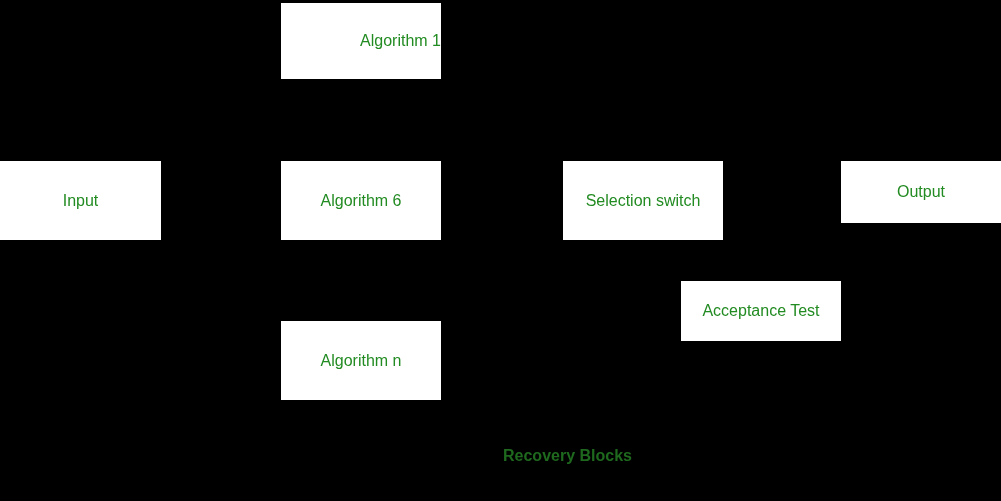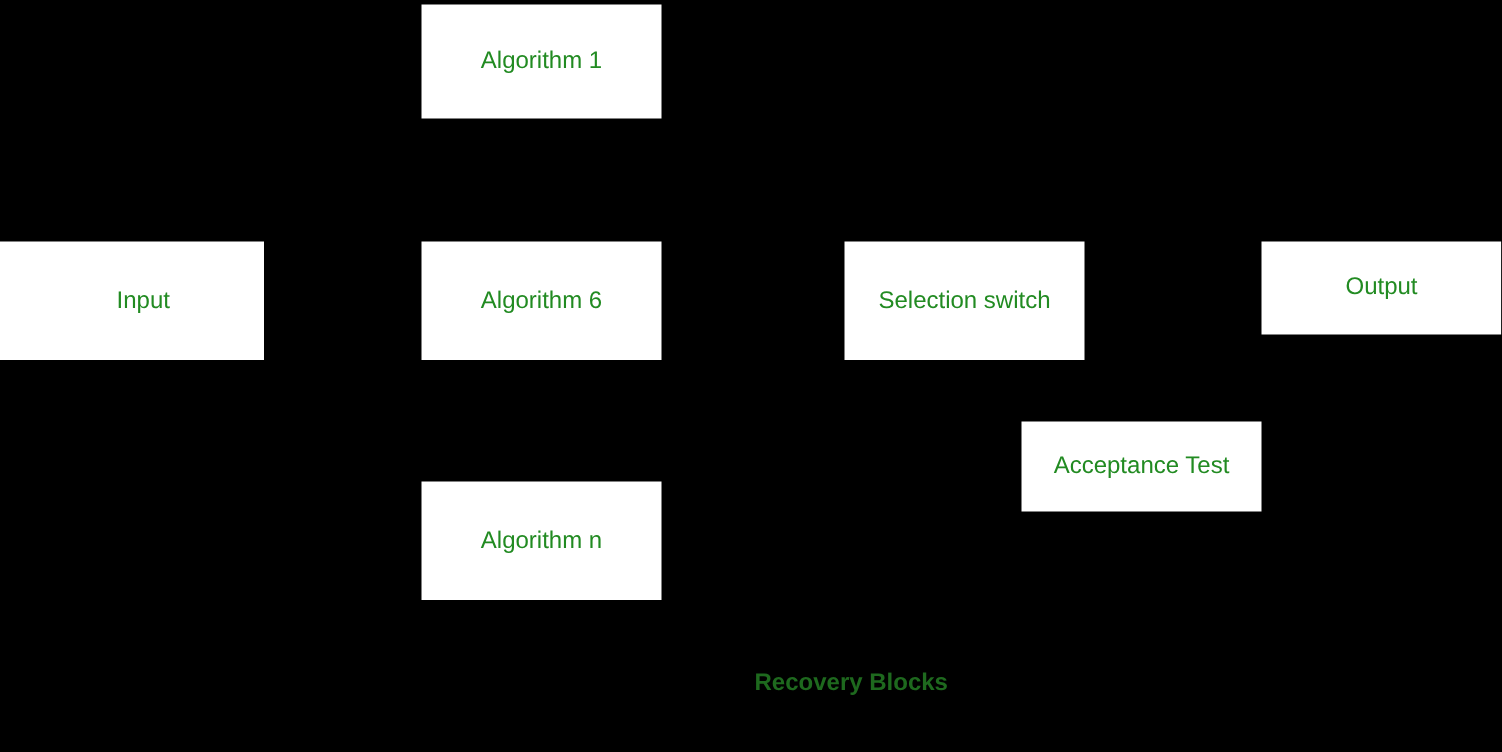--- a/index.html
+++ b/index.html
@@ -22,22 +22,22 @@
     align-items: center;
     justify-content: center;
   }
   .box-label {
     color: #228B22;
     font-size: 16px;
     font-weight: 400;
     white-space: nowrap;
   }
   
-  .pos-algorithm-1      { left: 281px; top: 3px;   width: 160px; height: 76px; }
-  .pos-input            { left: 0px;   top: 161px; width: 161px; height: 79px; padding-left: 15px; }
+  .pos-algorithm-1      { left: 281px; top: 3px;   width: 160px; height: 76px; justify-content: flex-end; }
+  .pos-input            { left: 0px;   top: 161px; width: 161px; height: 79px; }
   .pos-algorithm-2      { left: 281px; top: 161px; width: 160px; height: 79px; }
   .pos-selection-switch { left: 563px; top: 161px; width: 160px; height: 79px; }
   .pos-output           { left: 841px; top: 161px; width: 160px; height: 62px; }
   .pos-acceptance-test  { left: 681px; top: 281px; width: 160px; height: 60px; }
   .pos-algorithm-n      { left: 281px; top: 321px; width: 160px; height: 79px; }
 
   .diagram-caption {
     position: absolute;
     left: 503px;
     top: 447px;

